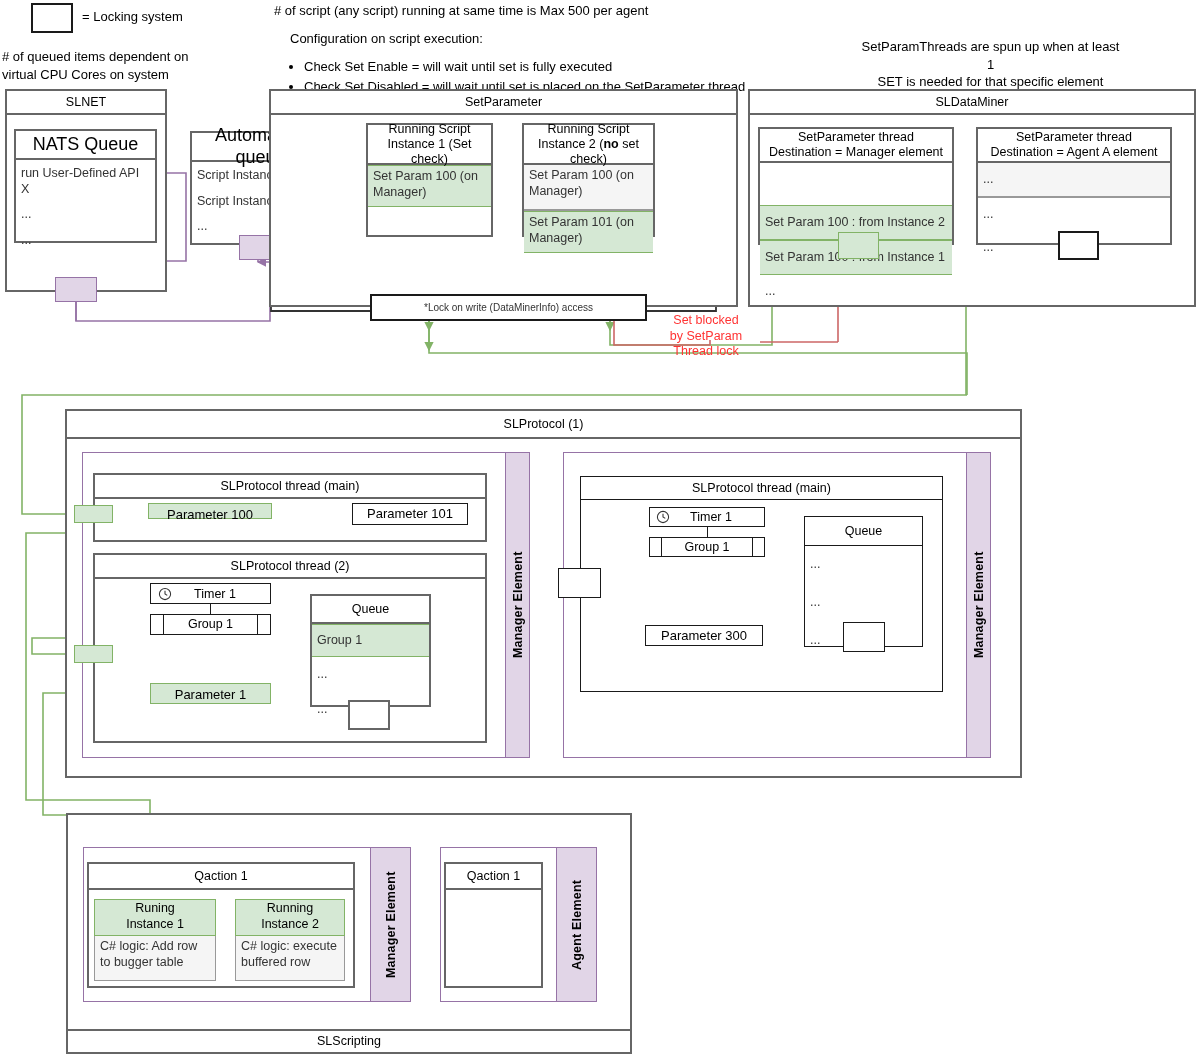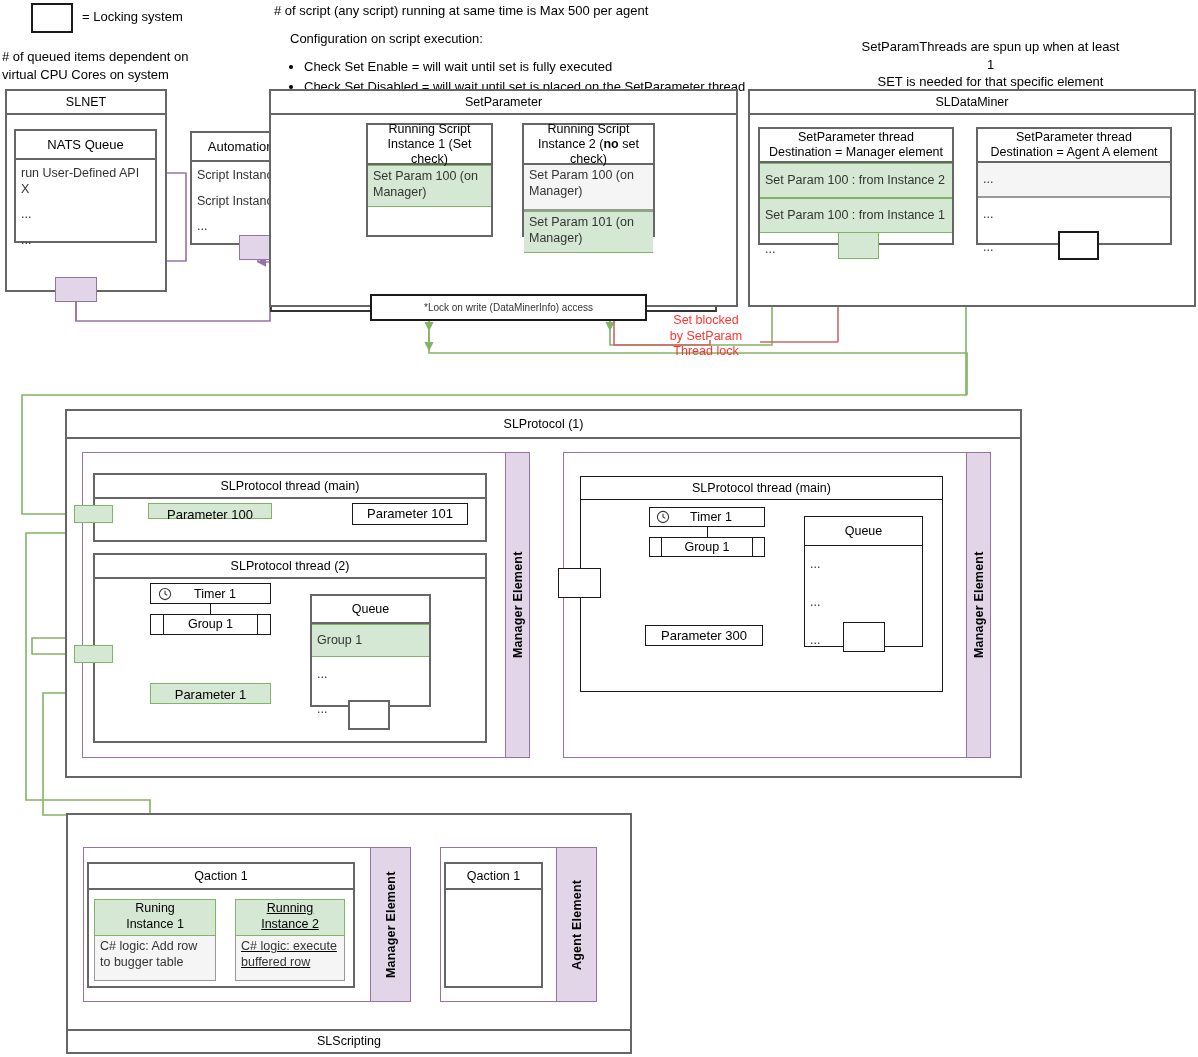--- a/index.html
+++ b/index.html
@@ -31,21 +31,21 @@
     text-align:center;
     font-weight:normal;
     font-size:12.5px;
     line-height:1.15;
     display:flex;align-items:center;justify-content:center;
   }
   .hdr-plain{
     border-bottom:2px solid #666666;
     text-align:center;
     font-weight:normal;
-    font-size:13px;
+    font-size:18px;
     line-height:1.2;
     display:flex;align-items:center;justify-content:center;
   }
   .cell{
     font-size:12.5px;
     color:#333;
     padding:3px 5px;
     line-height:1.25;
   }
   .cell-grey{background:#f5f5f5;border-bottom:2px solid #999;}
@@ -199,21 +199,21 @@
 
   <div class="abs box" style="left:748px;top:89px;width:448px;height:218px;">
     <div class="hdr" style="height:22px;">SLDataMiner</div>
   </div>
 
   <div class="abs box" style="left:758px;top:127px;width:196px;height:118px;">
     <div class="hdr-plain" style="height:32px;flex-direction:column;font-size:12.5px;">
       <span>SetParameter thread</span>
       <span>Destination = Manager element</span>
     </div>
-    <div class="cell cell-green" style="height:27px;display:flex;align-items:center;">Set Param 100 : from Instance 2</div>
+    <div class="cell cell-green" style="height:27px;display:flex;align-items:center;margin-top:42px;">Set Param 100 : from Instance 2</div>
     <div class="cell cell-green" style="height:27px;display:flex;align-items:center;">Set Param 100 : from Instance 1</div>
     <div class="cell" style="height:28px;display:flex;align-items:center;">...</div>
   </div>
   <div class="abs green-fill" style="left:838px;top:232px;width:41px;height:27px;"></div>
 
   <div class="abs box" style="left:976px;top:127px;width:196px;height:118px;">
     <div class="hdr-plain" style="height:32px;flex-direction:column;font-size:12.5px;">
       <span>SetParameter thread</span>
       <span>Destination = Agent A element</span>
     </div>
@@ -329,21 +329,21 @@
   </div>
 
   <div class="abs" style="left:94px;top:899px;width:122px;height:72px;">
     <div class="green-fill center" style="height:34px;font-size:12.5px;line-height:1.25;padding-top:1px;">
       <div>Runing</div>
       <div>Instance 1</div>
     </div>
     <div class="cell" style="height:38px;background:#f5f5f5;border:1px solid #999;border-top:none;font-size:12.5px;">C# logic: Add row to bugger table</div>
   </div>
 
-  <div class="abs" style="left:235px;top:899px;width:110px;height:72px;text-decoration:underline;">
+  <div class="abs" style="left:235px;top:899px;width:110px;height:72px;">
     <div class="green-fill center" style="height:34px;font-size:12.5px;line-height:1.25;padding-top:1px;">
       <div>Running</div>
       <div>Instance 2</div>
     </div>
     <div class="cell" style="height:38px;background:#f5f5f5;border:1px solid #999;border-top:none;font-size:12.5px;">C# logic: execute buffered row</div>
   </div>
 
   <div class="abs" style="left:440px;top:847px;width:157px;height:155px;border:1px solid #9673a6;background:#fff;"></div>
   <div class="abs purple-fill vlabel" style="left:556px;top:847px;width:41px;height:155px;">Agent Element</div>
 

